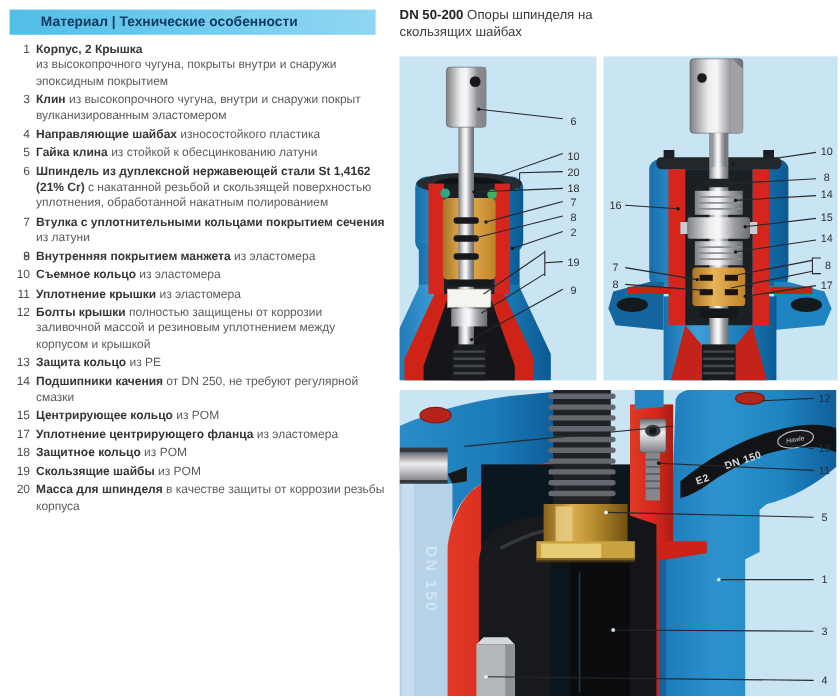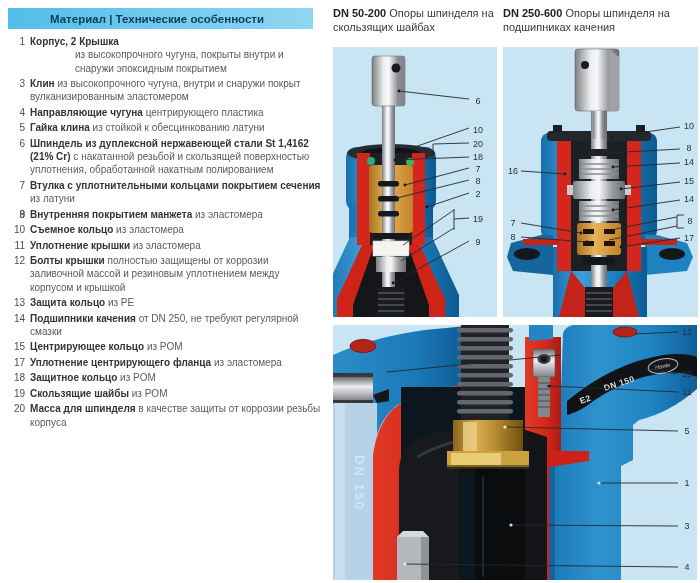--- a/index.html
+++ b/index.html
@@ -2,27 +2,27 @@
 <html><head>
 <meta charset="utf-8">
 <style>
   html,body{margin:0;padding:0;background:#fff;}
   .page{position:relative;width:700px;height:583px;background:#ffffff;overflow:hidden;
         font-family:"Liberation Sans",sans-serif;}
   
   .hdr{position:absolute;left:8px;top:8px;width:305px;height:21px;
        background:linear-gradient(90deg,#52bee7,#7dd0f0 70%,#8fd6f2);
        display:flex;align-items:center;padding-left:26px;box-sizing:border-box;}
-  .hdr span{font-size:11.5px;font-weight:bold;color:#0d3a5e;margin-left:16px;}
+  .hdr span{font-size:11.5px;font-weight:bold;color:#0d3a5e;}
   .mat-list{position:absolute;left:8px;top:35px;width:317px;}
   .mat-list ol{list-style:none;margin:0;padding:0;font-size:10px;line-height:13.3px;color:#5a5b5e;}
   .mat-list li{position:relative;padding-left:22px;margin-bottom:2.2px;}
   .mat-list .n{position:absolute;left:0;top:0;width:17px;text-align:right;color:#4c4d50;}
   .mat-list b{color:#343537;margin-top:16px;}
-  .mat-list li.blockrest .rest{display:block;margin-left:45px;}
+  .mat-list li.blockrest .rest{display:block;}
   
   .dtitle{position:absolute;font-size:11px;line-height:14px;color:#3a3a3c;}
   .dtitle b{color:#1f2022;text-align:right;}
   .t1{left:333px;top:6px;width:170px;}
   .t2{left:503px;top:6px;width:196px;}
   
   .panel{position:absolute;background:#c9e4f3;}
   .p1{left:333px;top:47px;width:164px;height:270px;}
   .p2{left:503px;top:47px;width:195px;height:270px;}
   .p3{left:333px;top:325px;width:364px;height:255px;}
@@ -40,41 +40,40 @@
 <div class="page">
 
   <div class="hdr">
     <span>Материал | Технические особенности</span>
   </div>
 
   <div class="mat-list">
     <ol>
       <li class="blockrest"><span class="n">1</span><b>Корпус, 2 Крышка</b> <span class="rest">из высокопрочного чугуна, покрыты внутри и снаружи эпоксидным покрытием</span></li>
       <li><span class="n">3</span><b>Клин</b> <span class="rest">из высокопрочного чугуна, внутри и снаружи покрыт вулканизированным эластомером</span></li>
-      <li><span class="n">4</span><b>Направляющие чугуна</b> <span class="rest">центрирующего пластика</span></li>
+      <li><span class="n">4</span><b>Направляющие шайбах</b> <span class="rest">износостойкого пластика</span></li>
       <li><span class="n">5</span><b>Гайка клина</b> <span class="rest">из стойкой к обесцинкованию латуни</span></li>
       <li><span class="n">6</span><b>Шпиндель из дуплексной нержавеющей стали St 1,4162 (21% Cr)</b> <span class="rest">с накатанной резьбой и скользящей поверхностью уплотнения, обработанной накатным полированием</span></li>
       <li><span class="n">7</span><b>Втулка с уплотнительными кольцами покрытием сечения</b> <span class="rest">из латуни</span></li>
       <li class="blockrest"><span class="n">8</span> </li>
       <li><span class="n">9</span><b>Внутренняя покрытием манжета</b> <span class="rest">из эластомера</span></li>
       <li><span class="n">10</span><b>Съемное кольцо</b> <span class="rest">из эластомера</span></li>
       <li><span class="n">11</span><b>Уплотнение крышки</b> <span class="rest">из эластомера</span></li>
       <li><span class="n">12</span><b>Болты крышки</b> <span class="rest">полностью защищены от коррозии заливочной массой и резиновым уплотнением между корпусом и крышкой</span></li>
       <li><span class="n">13</span><b>Защита кольцо</b> <span class="rest">из PE</span></li>
       <li><span class="n">14</span><b>Подшипники качения</b> <span class="rest">от DN 250, не требуют регулярной смазки</span></li>
       <li><span class="n">15</span><b>Центрирующее кольцо</b> <span class="rest">из POM</span></li>
       <li><span class="n">17</span><b>Уплотнение центрирующего фланца</b> <span class="rest">из эластомера</span></li>
       <li><span class="n">18</span><b>Защитное кольцо</b> <span class="rest">из POM</span></li>
       <li><span class="n">19</span><b>Скользящие шайбы</b> <span class="rest">из POM</span></li>
       <li><span class="n">20</span><b>Масса для шпинделя</b> <span class="rest">в качестве защиты от коррозии резьбы корпуса</span></li>
     </ol>
   </div>
 
   <div class="dtitle t1"><b>DN 50-200</b> <span>Опоры шпинделя на скользящих шайбах</span></div>
-  <div class="dtitle t2"><b>DN 250-600</b> <span>Опоры шпинделя на подшипниках качения</span></div>
 
   <div class="panel p1">
     <svg width="164" height="270" viewBox="0 0 164 270">
       <defs>
         <linearGradient id="a_steel" x1="0" y1="0" x2="1" y2="0">
           <stop offset="0" stop-color="#7d7f84"></stop>
             <stop offset=".35" stop-color="#eceded"></stop>
           <stop offset=".5" stop-color="#f8f8fa"></stop>
             <stop offset=".75" stop-color="#9b9da2"></stop>
           <stop offset="1" stop-color="#6a6c70"></stop>

